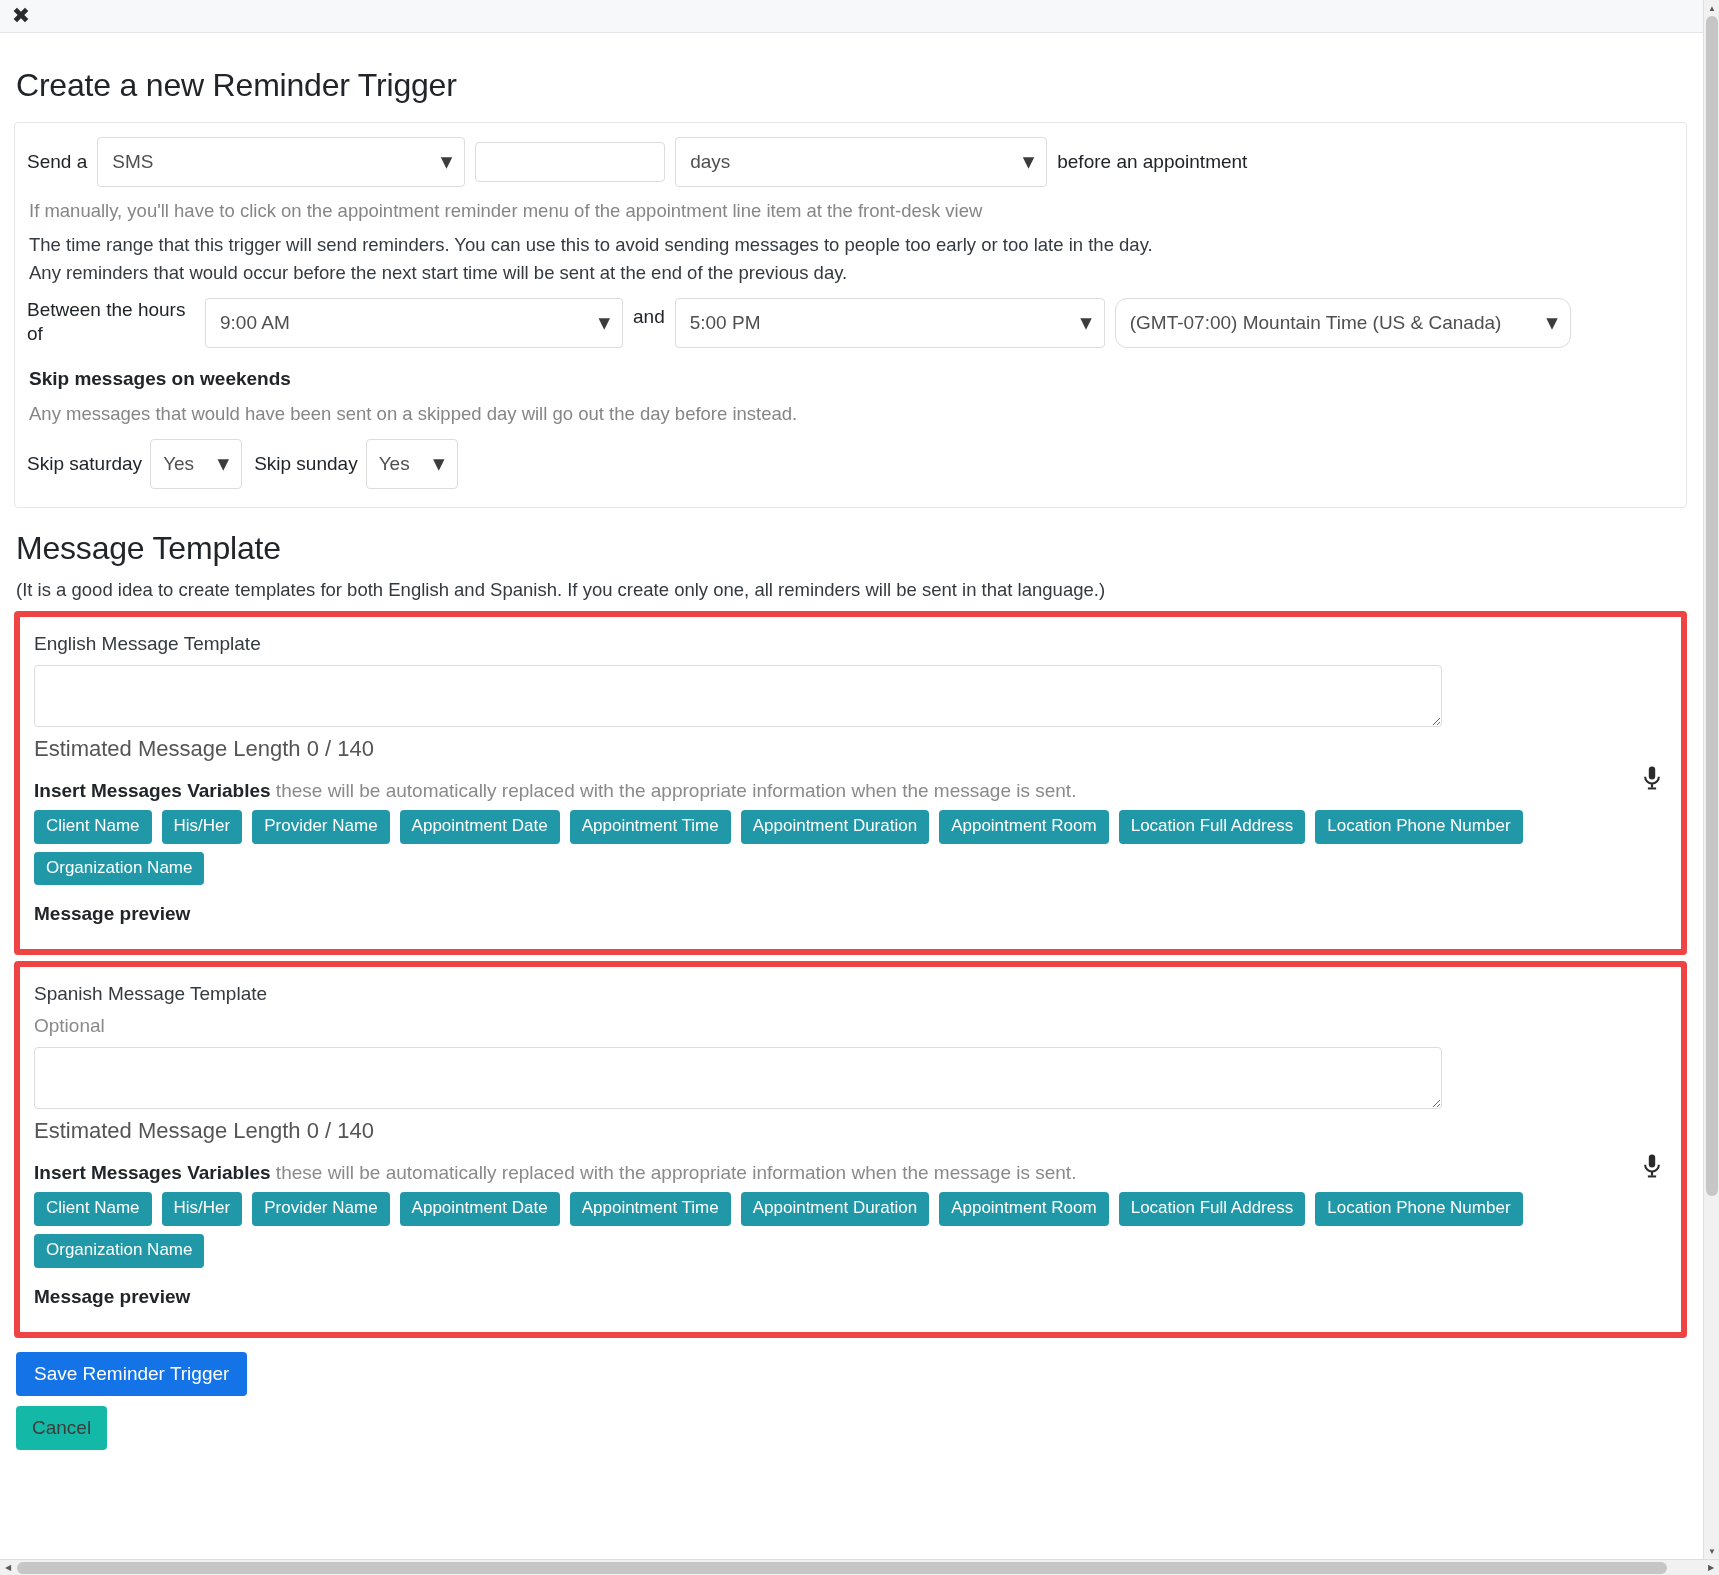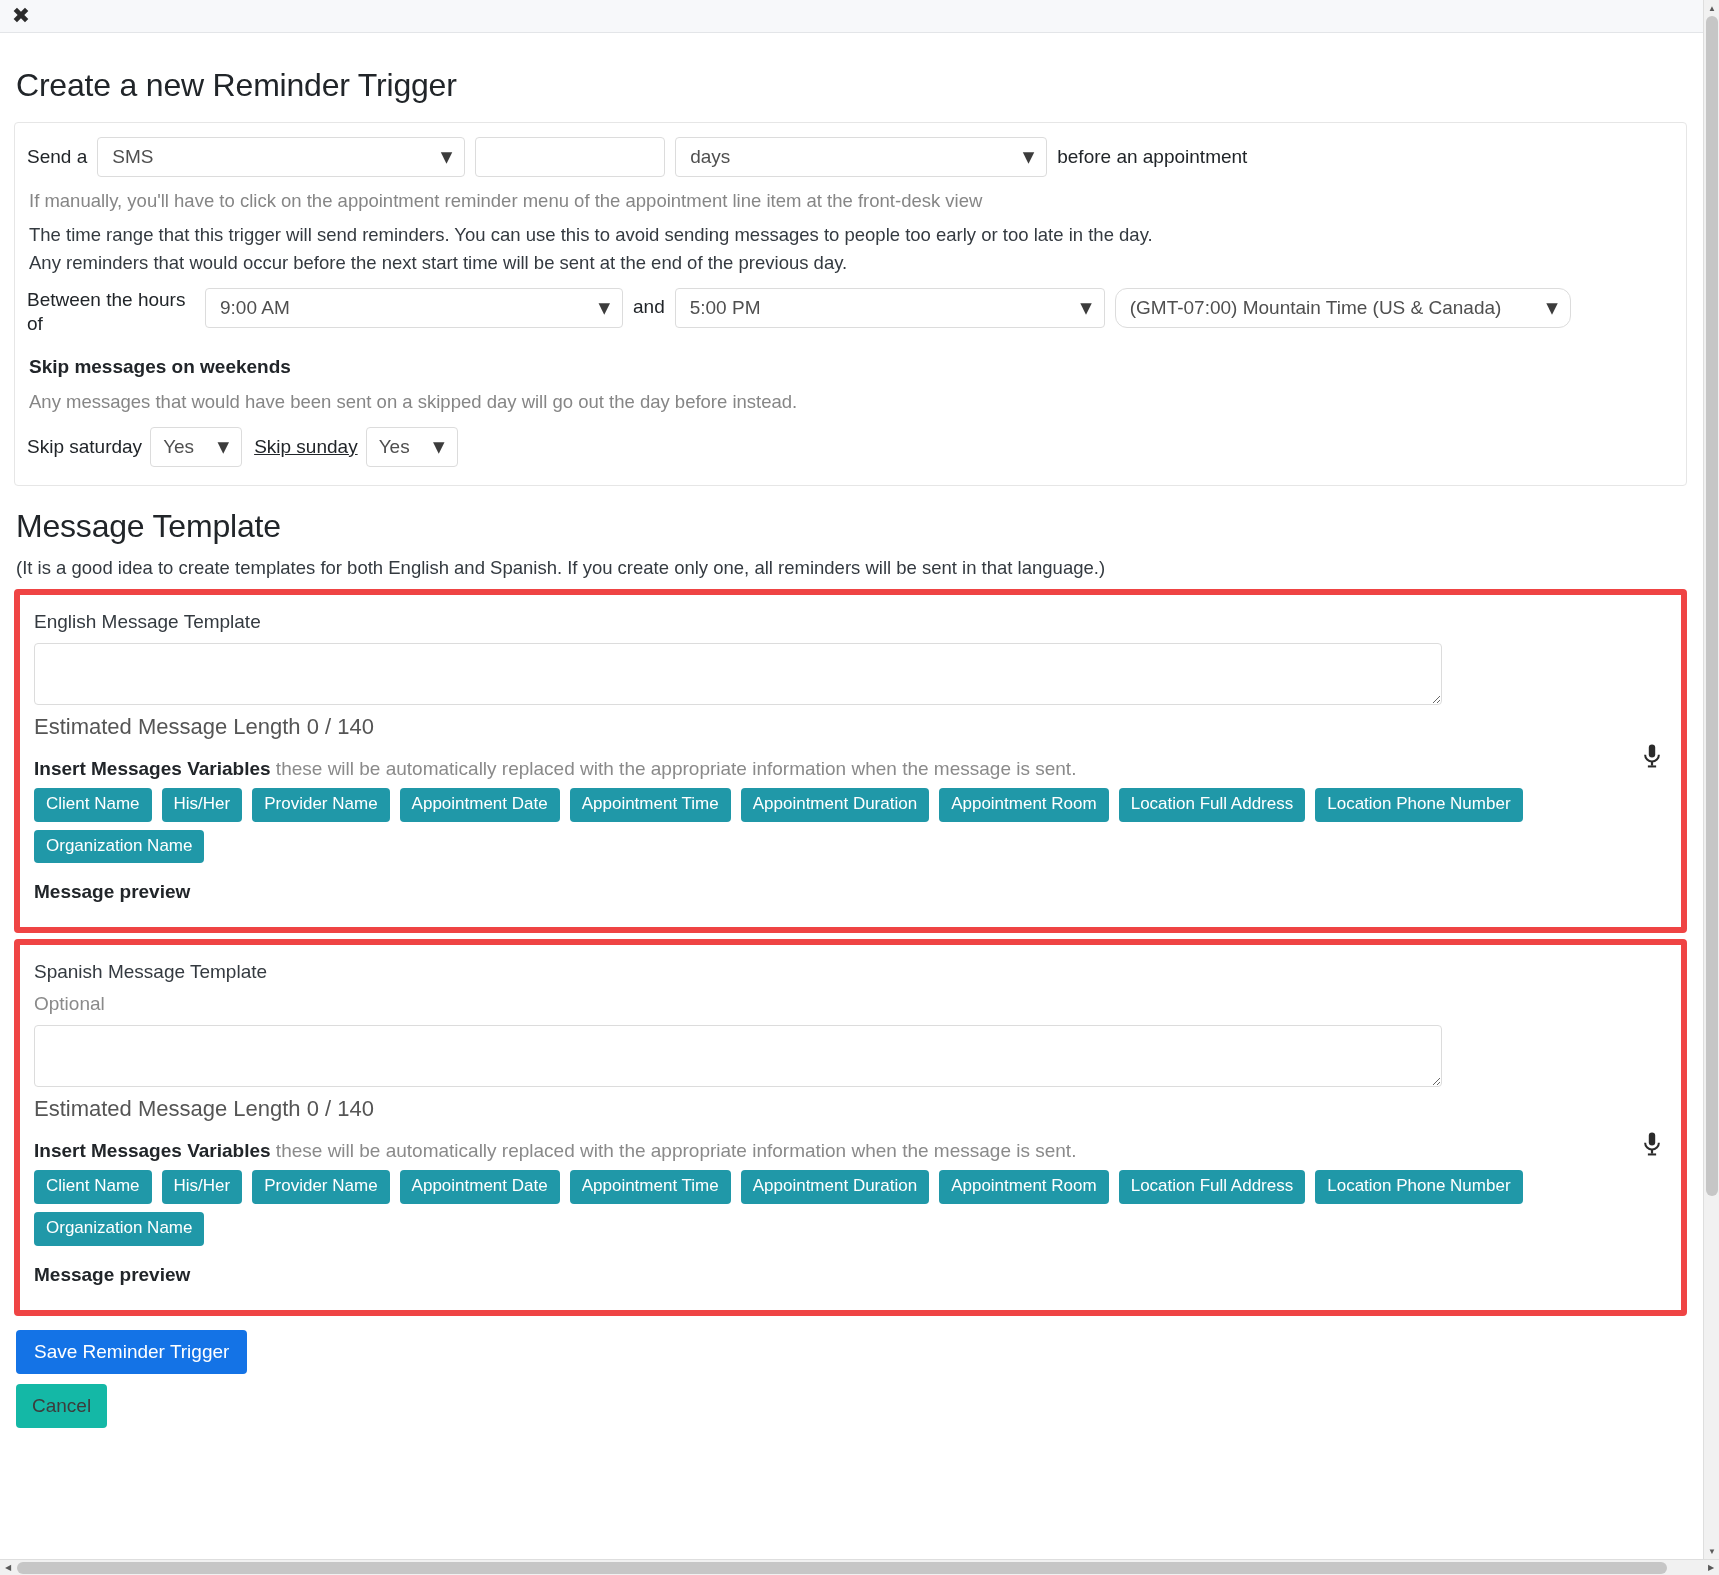--- a/index.html
+++ b/index.html
@@ -112,21 +112,21 @@
     color: #212529;
     font-weight: 400;
   }
   .lbl-gap { margin-right: 10px; }
 
   
   .sel {
     position: relative;
     display: inline-flex;
     align-items: center;
-    height: 40px;
+    height: 50px;
     border: 1px solid #dcdcdc;
     border-radius: 4px;
     background: #fff;
     padding: 0 40px 0 14px;
     font-size: 19px;
     color: #4f4f4f;
     cursor: pointer;
     overflow: hidden;
     white-space: nowrap;
   }
@@ -340,21 +340,21 @@
       <div class="bold-sub">Skip messages on weekends</div>
       <div class="help-muted">Any messages that would have been sent on a skipped day will go out the day before instead.</div>
 
       <div class="row" style="margin-top:14px;">
         <span class="lbl" style="margin-right:8px;">Skip saturday</span>
         <div class="sel" style="width:92px;padding:0 34px 0 12px;margin-right:12px;">
           <span class="sel-text">Yes</span>
           <span class="caret">▼</span>
         </div>
 
-        <span class="lbl" style="margin-right:8px;text-decoration:underline;">Skip sunday</span>
+        <span class="lbl" style="margin-right:8px;">Skip sunday</span>
         <div class="sel" style="width:92px;padding:0 34px 0 12px;">
           <span class="sel-text">Yes</span>
           <span class="caret">▼</span>
         </div>
       </div>
     </div>
 
     <h2 class="section-title">Message Template</h2>
     <div class="help-dark" style="margin:0 0 10px 2px;">(It is a good idea to create templates for both English and Spanish. If you create only one, all reminders will be sent in that language.)</div>
 

